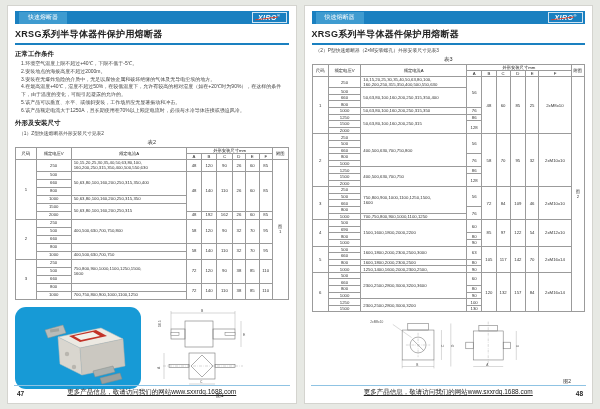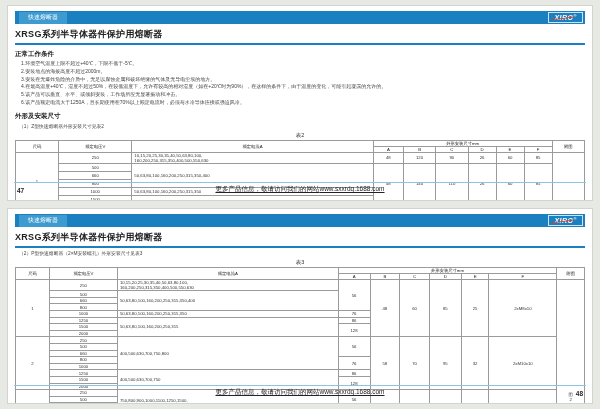--- a/index.html
+++ b/index.html
@@ -1,17 +1,17 @@
 <!DOCTYPE html>
 <html><head>
 <meta charset="utf-8">
 <style>
   html,body{margin:0;padding:0;}
   body{width:600px;height:409px;background:#e7e9e4;font-family:"Liberation Sans",sans-serif;color:#333;}
-  .canvas{position:relative;width:600px;height:409px;display:flex;gap:7px;padding:5px 7px;box-sizing:border-box;flex-direction:column;}
+  .canvas{position:relative;width:600px;height:409px;display:flex;gap:7px;padding:5px 7px;box-sizing:border-box;}
   .page{background:#fff;border:1px solid #d4d4cf;flex:1;position:relative;padding:5px 7px 24px 7px;box-sizing:border-box;overflow:hidden;}
 
   .topbar{height:13px;background:#1a80c0;display:flex;align-items:center;justify-content:space-between;padding:0 2px;}
   .badge{background:#3e9bd0;color:#fff;font-size:6px;padding:1.5px 9px;margin-left:2px;white-space:nowrap;}
   .logo{border:1px solid #cfe3f2;color:#fff;font-size:7px;font-weight:bold;font-style:italic;padding:0.5px 5px;position:relative;letter-spacing:.5px;white-space:nowrap;}
   .logo::after{content:"";position:absolute;left:2px;right:8px;top:52%;height:1px;background:#e6391e;transform:rotate(-7deg);}
   .logo sup{font-size:4px;font-style:normal;}
 
   .title{font-size:9px;font-weight:bold;color:#222;margin-top:4px;letter-spacing:.3px;}
   .rule{height:2px;background:#1a80c0;margin-top:2px;}

